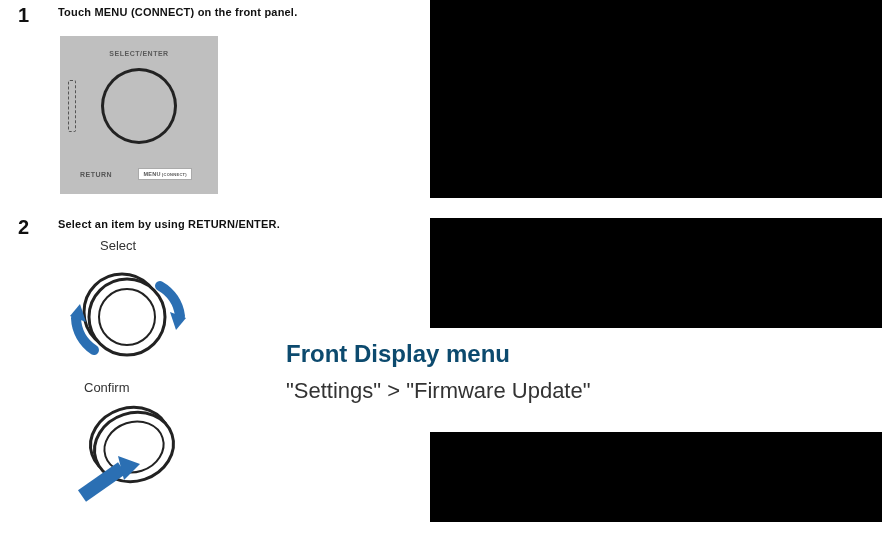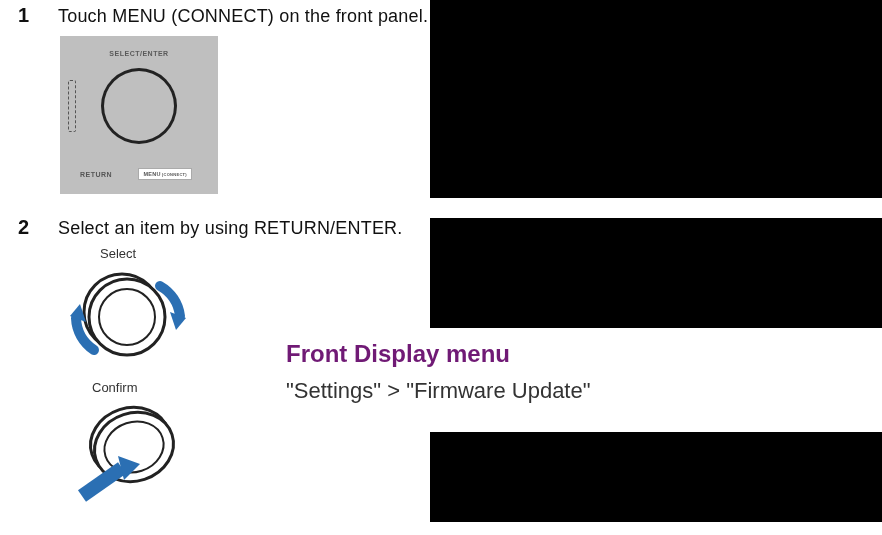--- a/index.html
+++ b/index.html
@@ -14,22 +14,22 @@
     position: relative;
   }
   .step-num {
     position: absolute;
     font-weight: 900;
     font-size: 20px;
     color: #111;
   }
   .step-text {
     position: absolute;
-    font-weight: 400;
-    font-size: 18px;
+    font-weight: 700;
+    font-size: 11px;
     color: #111;
     letter-spacing: 0.2px;
   }
 
   
   .panel-illus {
     position: absolute;
     left: 60px;
     top: 36px;
     width: 158px;
@@ -102,21 +102,21 @@
     position: absolute;
     font-size: 13px;
     color: #333;
   }
 
   
   .overlay-heading {
     position: absolute;
     font-weight: 900;
     font-size: 24px;
-    color: #701a75;
+    color: #0c4a6e;
   }
   .overlay-path {
     position: absolute;
     font-weight: 400;
     font-size: 22px;
     color: #333;
   }
 
   
   .blk {
@@ -140,38 +140,38 @@
   <div class="panel-return">RETURN</div>
   <div class="panel-menu-btn">
     <span>MENU</span><span class="sub">(CONNECT)</span>
   </div>
 </div>
 
 <div class="step-num" style="left:18px; top:216px;">2</div>
 
 <div class="step-text" style="left:58px; top:218px;">Select an item by using RETURN/ENTER.</div>
 
-<div class="dial-label" style="left:100px; top:246px;">Select</div>
+<div class="dial-label" style="left:100px; top:238px;">Select</div>
 
 <div class="dial-wrap" style="left:64px; top:260px;">
   <svg width="130" height="110" viewBox="0 0 130 110">
 
     <ellipse cx="58" cy="52" rx="38" ry="38" fill="none" stroke="#222" stroke-width="3"></ellipse>
     <ellipse cx="63" cy="57" rx="38" ry="38" fill="#fff" stroke="#222" stroke-width="3"></ellipse>
     <ellipse cx="63" cy="57" rx="28" ry="28" fill="#fff" stroke="#222" stroke-width="2"></ellipse>
 
     <path d="M96 26 A40 40 0 0 1 116 56" fill="none" stroke="#2b6fb3" stroke-width="10" stroke-linecap="round"></path>
     <polygon points="122,58 106,52 112,70" fill="#2b6fb3"></polygon>
 
     <path d="M30 90 A40 40 0 0 1 12 58" fill="none" stroke="#2b6fb3" stroke-width="10" stroke-linecap="round"></path>
     <polygon points="6,56 22,62 16,44" fill="#2b6fb3"></polygon>
   </svg>
 </div>
 
-<div class="dial-label" style="left:92px; top:380px;">Confirm</div>
+<div class="dial-label" style="left:84px; top:380px;">Confirm</div>
 
 <div class="dial-wrap" style="left:68px; top:398px;">
   <svg width="130" height="120" viewBox="0 0 130 120">
 
     <ellipse cx="62" cy="44" rx="40" ry="34" fill="#fff" stroke="#222" stroke-width="3" transform="rotate(-18 62 44)"></ellipse>
     <ellipse cx="66" cy="49" rx="40" ry="34" fill="#fff" stroke="#222" stroke-width="3" transform="rotate(-18 66 49)"></ellipse>
     <ellipse cx="66" cy="49" rx="30" ry="25" fill="#fff" stroke="#222" stroke-width="2" transform="rotate(-18 66 49)"></ellipse>
 
     <path d="M14 98 L54 70" stroke="#2b6fb3" stroke-width="14" stroke-linecap="butt"></path>
     <polygon points="50,58 72,66 56,82" fill="#2b6fb3"></polygon>

